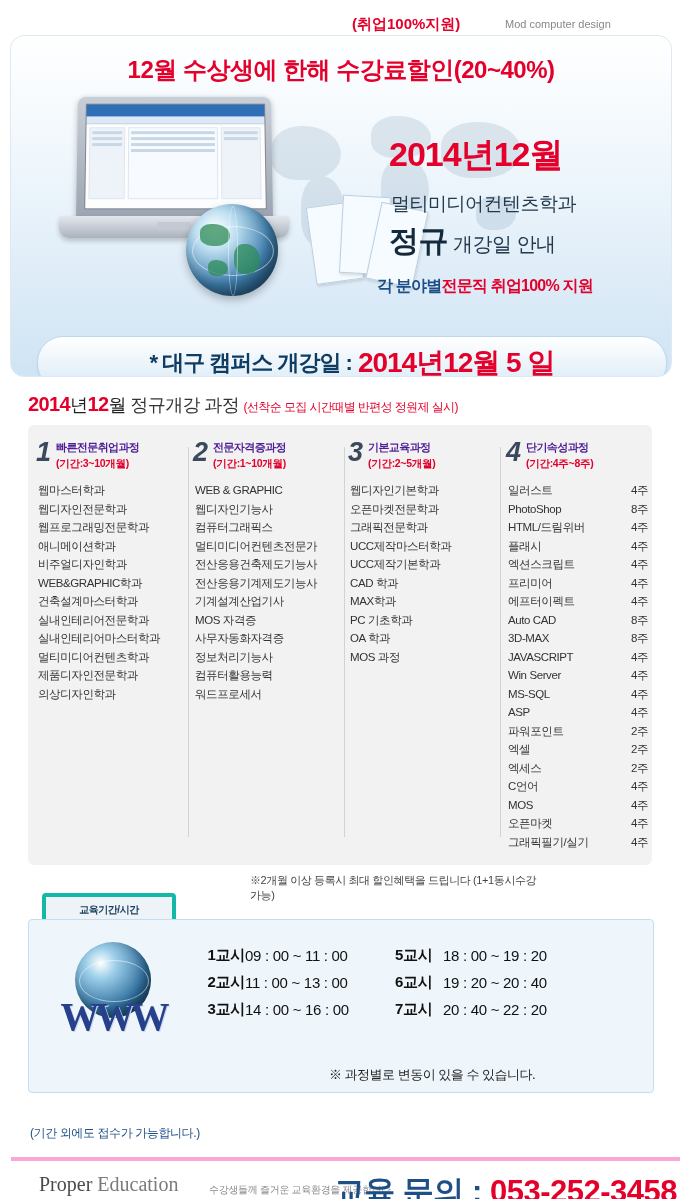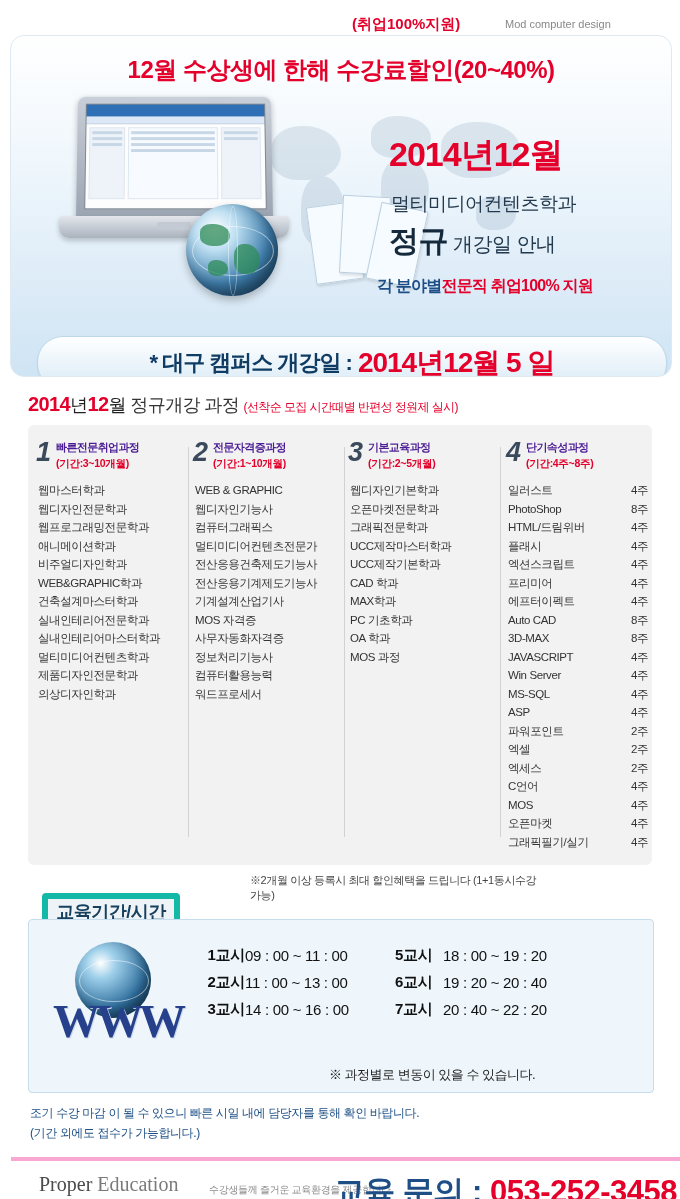--- a/index.html
+++ b/index.html
@@ -133,39 +133,39 @@
   .col4 .col-list li{display:flex;justify-content:space-between;width:140px;}
   .wk{color:#333;}
 
   .discount-note{
     position:absolute;left:250px;top:866px;font-size:11px;color:#444;letter-spacing:-0.4px;
   }
 
   
   .sched-tab{
     position:absolute;left:42px;top:886px;width:126px;height:26px;
-    background:#eef3f7;border:6px solid #14b8a6;border-radius:4px;
+    background:#eef3f7;border:4px solid #14b8a6;border-radius:4px;
     display:flex;align-items:center;justify-content:center;
-    font-size:18px;font-weight:bold;color:#17405f;letter-spacing:-0.5px;
+    font-size:10px;font-weight:bold;color:#17405f;letter-spacing:-0.5px;
   }
   .sched-box{
     position:absolute;left:28px;top:912px;width:624px;height:172px;
     background:#eef6fb;border:1px solid #c5ddec;border-radius:4px;
   }
   .www{position:absolute;left:24px;top:22px;width:120px;height:120px;}
   .www-globe{
     position:absolute;left:22px;top:0;width:76px;height:76px;border-radius:50%;
     background:radial-gradient(circle at 34% 28%, #ffffff 0%, #9fd0ea 20%, #2f6f9e 62%, #0e2f4c 100%);
     box-shadow:inset -5px -6px 12px rgba(0,0,0,.35);
     overflow:hidden;
   }
   .www-globe:before{content:"";position:absolute;left:4px;top:18px;width:68px;height:40px;border-radius:50%;border:1px solid rgba(255,255,255,.5);}
   .www-text{
     position:absolute;left:0;top:52px;width:120px;text-align:center;
-    font-size:47px;font-weight:bold;color:#27408b;letter-spacing:-4px;
+    font-size:39px;font-weight:bold;color:#27408b;letter-spacing:-4px;
     font-family:"Liberation Serif", serif;
     text-shadow:1px 1px 0 #c9d8ea;
   }
   .rows{position:absolute;left:168px;top:22px;}
   .row{display:flex;align-items:center;height:27px;font-size:15px;letter-spacing:-0.3px;color:#111;}
   .per{font-weight:bold;width:48px;text-align:right;}
   .time{width:150px;}
   .per2{font-weight:bold;width:48px;}
   .sched-foot{
     position:absolute;left:300px;top:146px;font-size:13px;font-weight:normal;color:#222;letter-spacing:-0.5px;
@@ -456,21 +456,20 @@
       <div class="row">
         <span class="per">3교시</span>
         <span class="time">14 : 00 ~ 16 : 00</span>
         <span class="per2">7교시</span>
         <span class="time">20 : 40 ~ 22 : 20</span>
       </div>
     </div>
     <div class="sched-foot">※ 과정별로 변동이 있을 수 있습니다.</div>
   </div>
 
-  <div class="note1">조기 수강 마감 이 될 수 있으니 빠른 시일 내에 담당자를 통해 확인 바랍니다.</div>
   <div class="note2">(기간 외에도 접수가 가능합니다.)</div>
 
   <div class="footer">
     <div class="brand">
       <span>Proper</span><span class="b2"> Education</span>
     </div>
     <div class="brand-sub">수강생들께 즐거운 교육환경을 제공합니다</div>
     <div class="contact">
       <span class="lbl">교육 문의 :</span>
       <span>053-252-3458</span>

